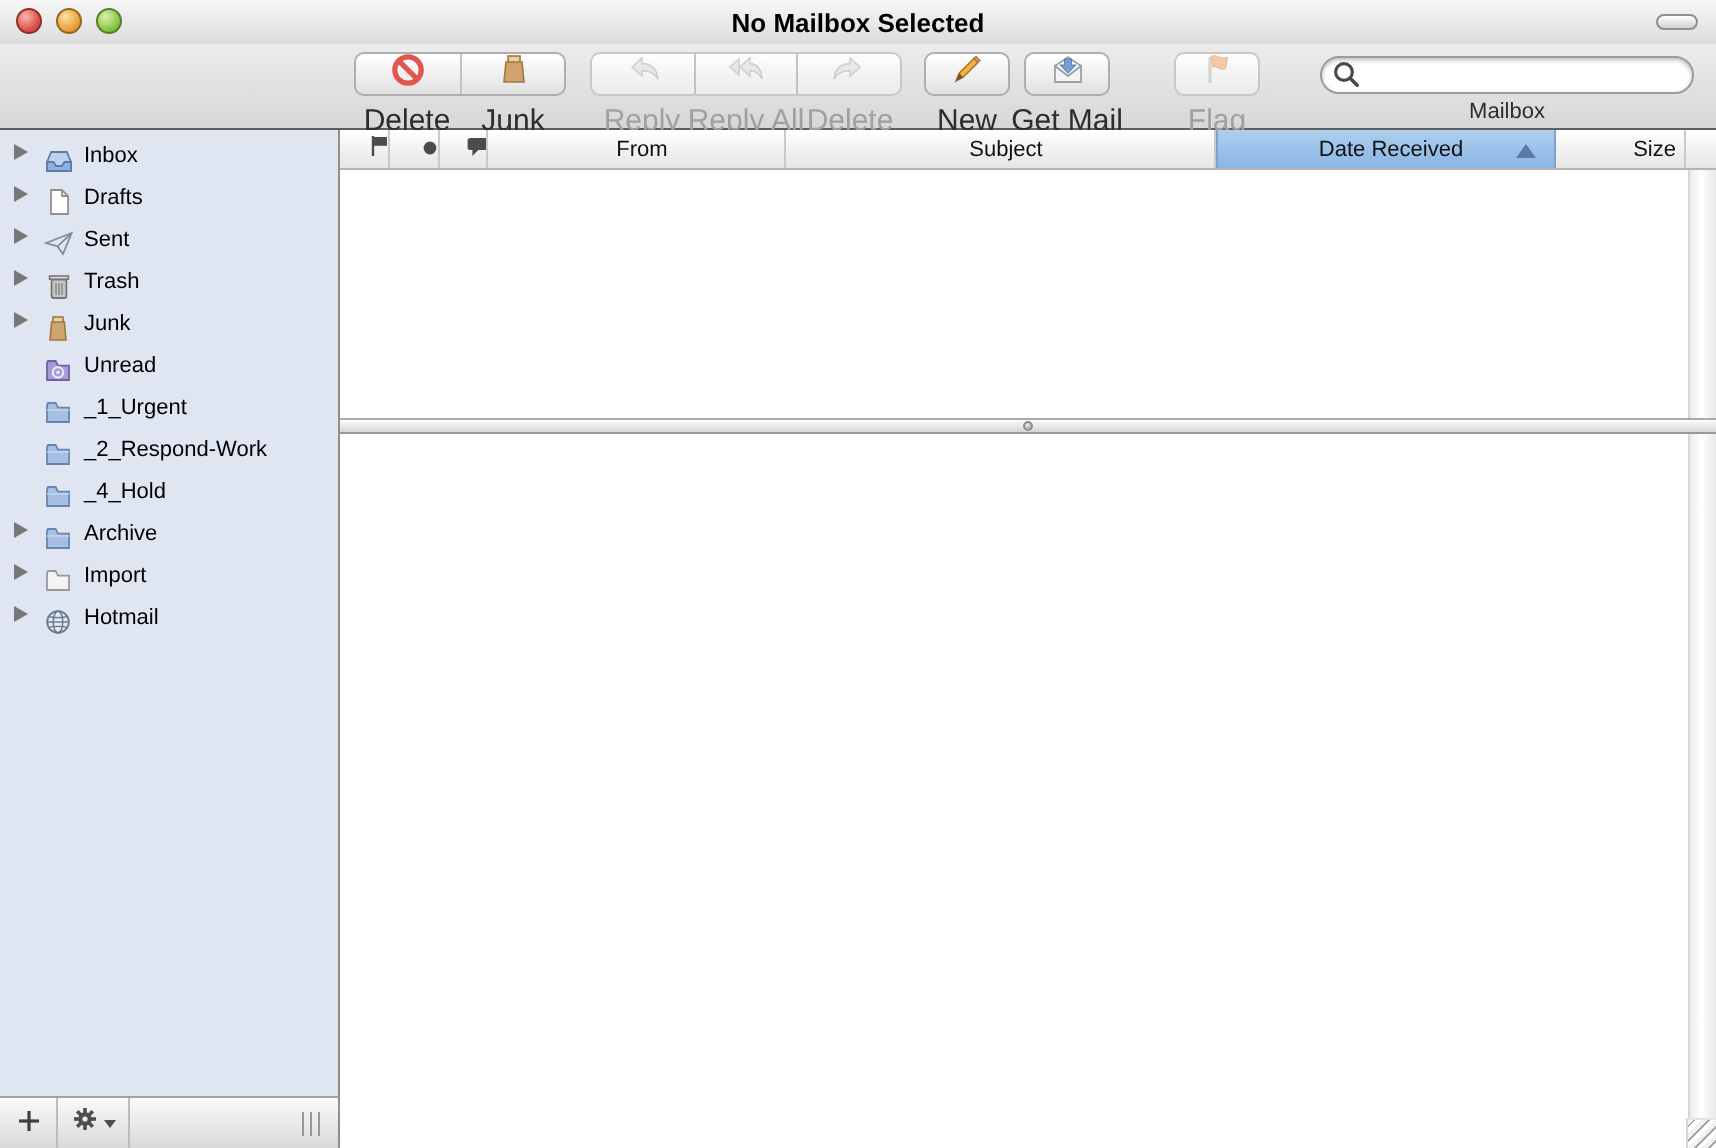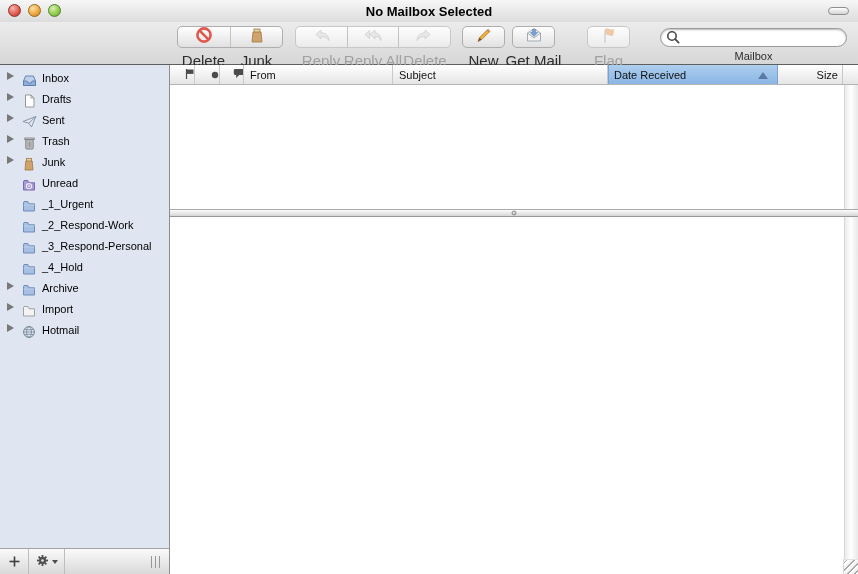--- a/index.html
+++ b/index.html
@@ -69,21 +69,21 @@
   .f-spacer { flex:1; }
   .f-grabber { width:11px; height:12px; align-self:center; margin-right:7px;
     background:repeating-linear-gradient(to right, #979797 0 1px, transparent 1px 4px); }
 
   
   .main { flex:1; display:flex; flex-direction:column; background:#fff; position:relative; }
   .list-header { height:20px; display:flex; font-size:11px; color:#111;
     background:linear-gradient(#ffffff,#e5e5e5); border-bottom:1px solid #b4b4b4; }
   .hcell { display:flex; align-items:center; border-right:1px solid #c9c9c9; overflow:hidden;padding-left:15px; }
   .hcell.icon-col { justify-content:center; }
-  .hcell.text-col { padding-left:6px; }
+  .hcell.text-col { padding-left:6px;justify-content:center; }
   .hcell.sorted { background:linear-gradient(#aecfee,#8ab5e5);
     border-right:1px solid #7ba2cf; box-shadow:inset 1px 0 0 #7ba2cf; position:relative; }
   .sort-asc { position:absolute; right:9px; top:7px; width:0; height:0;
     border-left:5px solid transparent; border-right:5px solid transparent;
     border-bottom:7px solid #5a7aa4; }
   .hcell.size-col { justify-content:flex-end; padding-right:4px; }
   .hcell.corner-col { border-right:none; }
 
   .message-list { height:124px; position:relative; background:#fff; }
   .vscroll { position:absolute; top:0; right:0; bottom:0; width:14px;
@@ -345,30 +345,20 @@
           <span class="disc"></span>
           <span class="mb-icon">
             <svg width="14" height="13" viewBox="0 0 14 13">
                 <path d="M1.5 3.5 V12 H12.5 V4.8 H7 L5.8 2.5 H2 Z" fill="#a6bfe2" stroke="#6885b2" stroke-width="0.9"></path>
                 <path d="M1.5 6 H12.5" stroke="#c3d5ec" stroke-width="0.8"></path>
               </svg>
           </span>
           <span class="mb-label">_2_Respond-Work</span>
         </div>
 
-        <div class="mb-row">
-          <span class="disc"></span>
-          <span class="mb-icon">
-            <svg width="14" height="13" viewBox="0 0 14 13">
-                <path d="M1.5 3.5 V12 H12.5 V4.8 H7 L5.8 2.5 H2 Z" fill="#a6bfe2" stroke="#6885b2" stroke-width="0.9"></path>
-                <path d="M1.5 6 H12.5" stroke="#c3d5ec" stroke-width="0.8"></path>
-              </svg>
-          </span>
-          <span class="mb-label">_3_Respond-Personal</span>
-        </div>
 
         <div class="mb-row">
           <span class="disc"></span>
           <span class="mb-icon">
             <svg width="14" height="13" viewBox="0 0 14 13">
                 <path d="M1.5 3.5 V12 H12.5 V4.8 H7 L5.8 2.5 H2 Z" fill="#a6bfe2" stroke="#6885b2" stroke-width="0.9"></path>
                 <path d="M1.5 6 H12.5" stroke="#c3d5ec" stroke-width="0.8"></path>
               </svg>
           </span>
           <span class="mb-label">_4_Hold</span>

